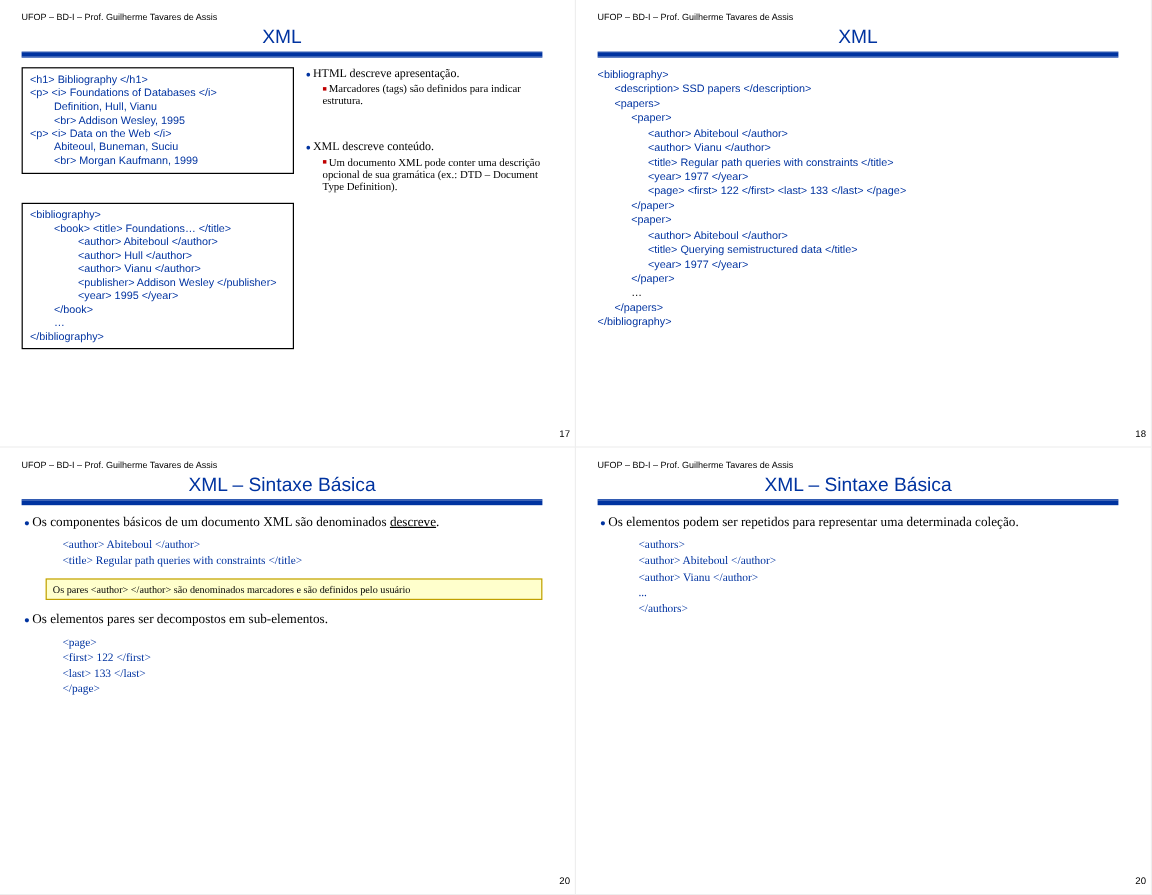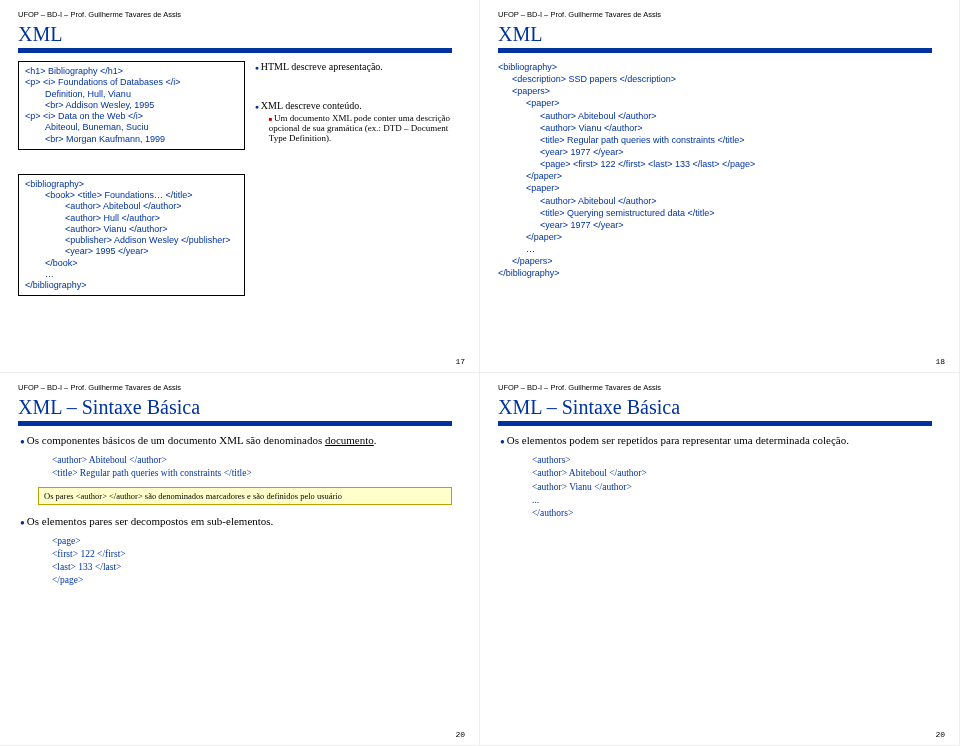--- a/index.html
+++ b/index.html
@@ -26,38 +26,39 @@
     border-bottom: 1px solid #eee;
     font-size: 9.5px;
   }
   .header {
     font-family: Arial, sans-serif;
     font-size: 7.5px;
     color: #000;
     margin-bottom: 4px;
   }
   .title {
-    color: #0033a0;
-    font-size: 20px;
-    font-family: Liberation Serif, serif;
+    text-align: center;
+    color: #0033a0;
+    font-size: 16px;
+    font-family: Liberation Sans, sans-serif;
     margin: 0 0 2px 0;
     font-weight: normal;
   }
   .hr {
     height: 3px;
     background: linear-gradient(#0033a0, #0033a0);
     border-top: 1px solid #0033a0;
     border-bottom: 1px solid #0033a0;
     margin-bottom: 8px;
   }
   .pagenum {
     position: absolute;
     bottom: 6px;
-    right: 14px;
-    font-family: Liberation Mono, monospace;
+    right: 4px;
+    font-family: Liberation Sans, sans-serif;
     font-size: 8px;
     color: #000;
   }
   
   .s17-body {
     display: flex;
     gap: 10px;
   }
   .s17-left {
     flex: 1.15;
@@ -171,20 +172,21 @@
           <div class="l2">&lt;author&gt; Vianu &lt;/author&gt;</div>
           <div class="l2">&lt;publisher&gt; Addison Wesley &lt;/publisher&gt;</div>
           <div class="l2">&lt;year&gt; 1995 &lt;/year&gt;</div>
           <div class="l1">&lt;/book&gt;</div>
           <div class="l1">…</div>
           <div class="l0">&lt;/bibliography&gt;</div>
         </div>
       </div>
       <div class="s17-right">
         <div class="item bulletdisc">HTML descreve apresentação.</div>
+        <div class="item sub bulletsq">Marcadores (tags) são definidos para indicar estrutura.</div>
         <div style="height:26px"></div>
         <div class="item bulletdisc">XML descreve conteúdo.</div>
         <div class="item sub bulletsq">
           <span>Um documento XML pode conter uma descrição opcional de sua gramática (ex.: DTD – Document Type Definition).</span>
         </div>
       </div>
     </div>
     <div class="pagenum">17</div>
   </div>
 
@@ -213,21 +215,21 @@
       <div>&lt;/bibliography&gt;</div>
     </div>
     <div class="pagenum">18</div>
   </div>
 
   <div class="slide">
     <div class="header">UFOP – BD-I – Prof. Guilherme Tavares de Assis</div>
     <div class="title">XML – Sintaxe Básica</div>
     <div class="hr"></div>
     <div class="para">
-      <span>Os componentes básicos de um documento XML são denominados </span><span class="under">documento</span><span>.</span>
+      <span>Os componentes básicos de um documento XML são denominados </span><span class="under">descreve</span><span>.</span>
     </div>
     <div class="smallcode">&lt;author&gt; Abiteboul &lt;/author&gt;</div>
     <div class="smallcode">&lt;title&gt; Regular path queries with constraints &lt;/title&gt;</div>
     <div class="highlight">Os pares &lt;author&gt; &lt;/author&gt; são denominados marcadores e são definidos pelo usuário</div>
     <div class="para">Os elementos pares ser decompostos em sub-elementos.</div>
     <div class="smallcode">&lt;page&gt;</div>
     <div class="smallcode i1">&lt;first&gt; 122 &lt;/first&gt;</div>
     <div class="smallcode i1">&lt;last&gt; 133 &lt;/last&gt;</div>
     <div class="smallcode">&lt;/page&gt;</div>
     <div class="pagenum">20</div>

